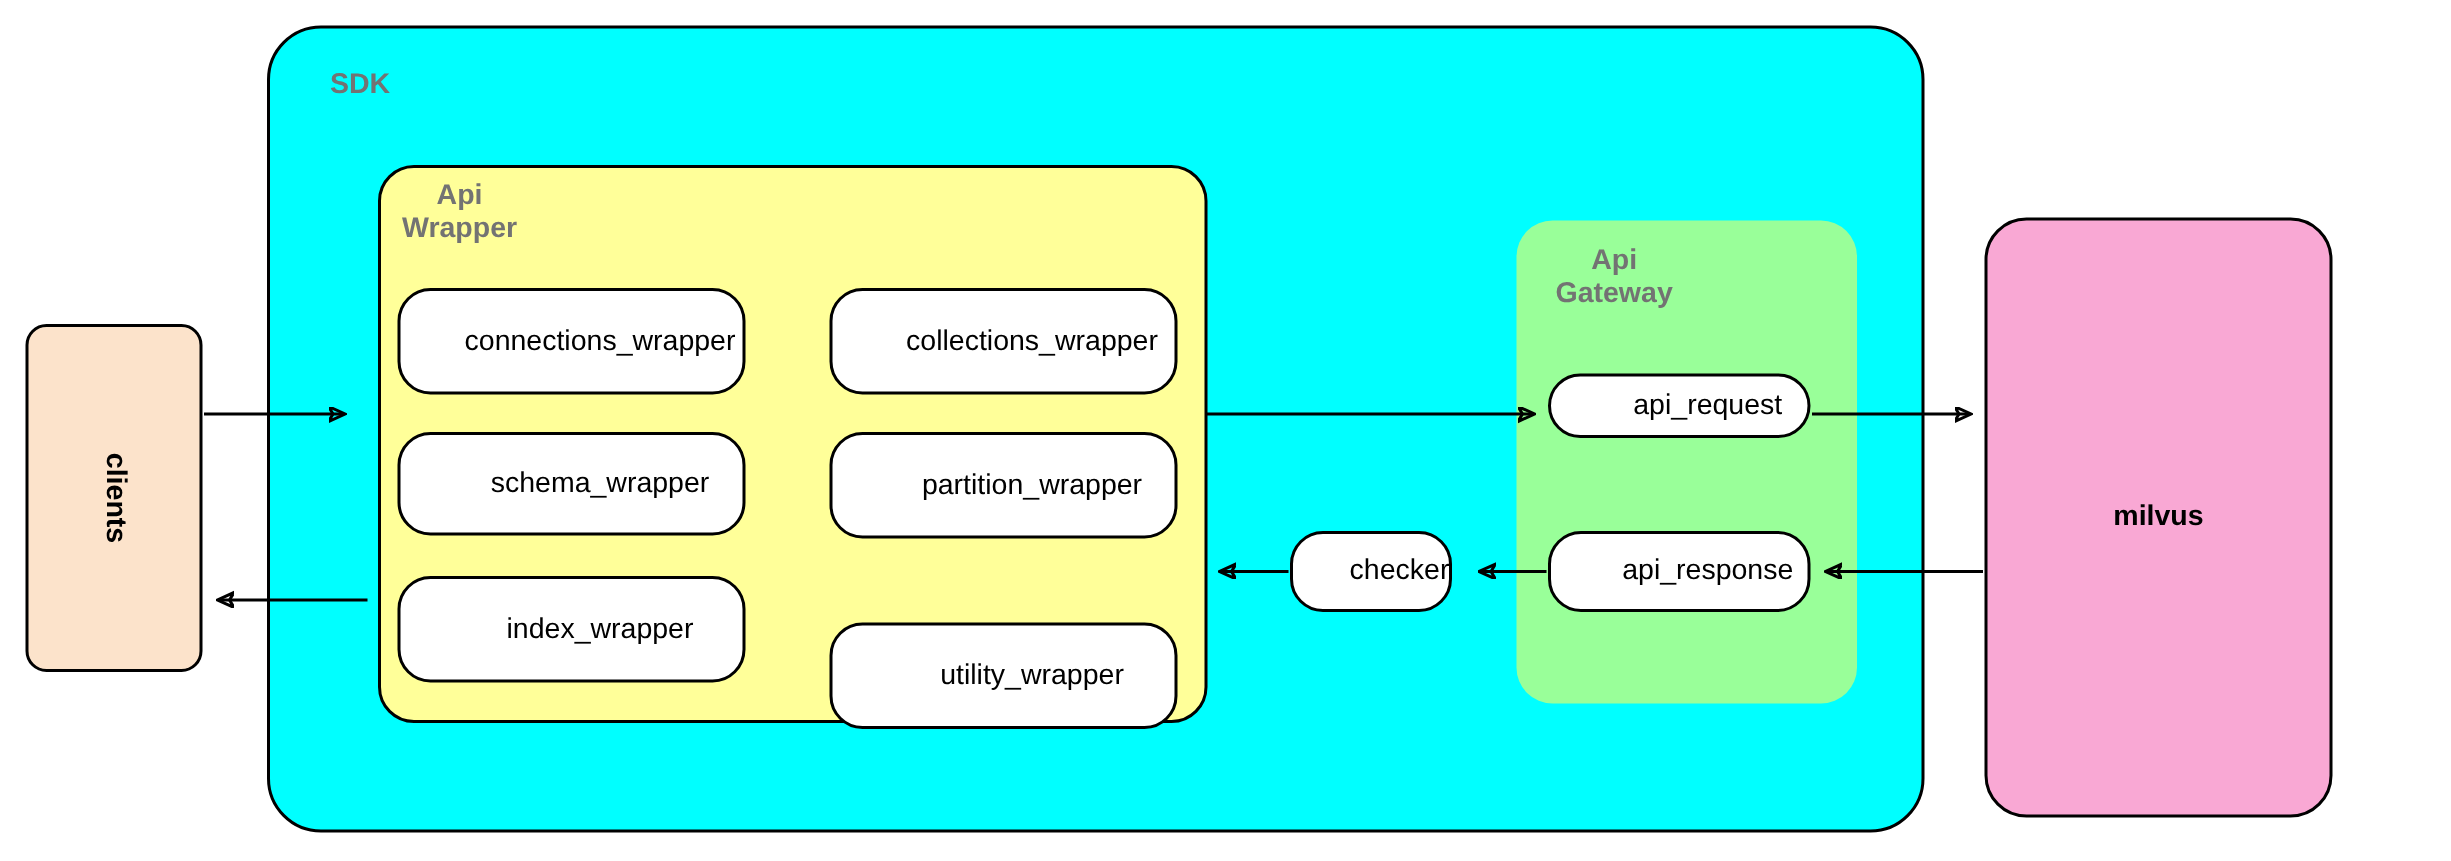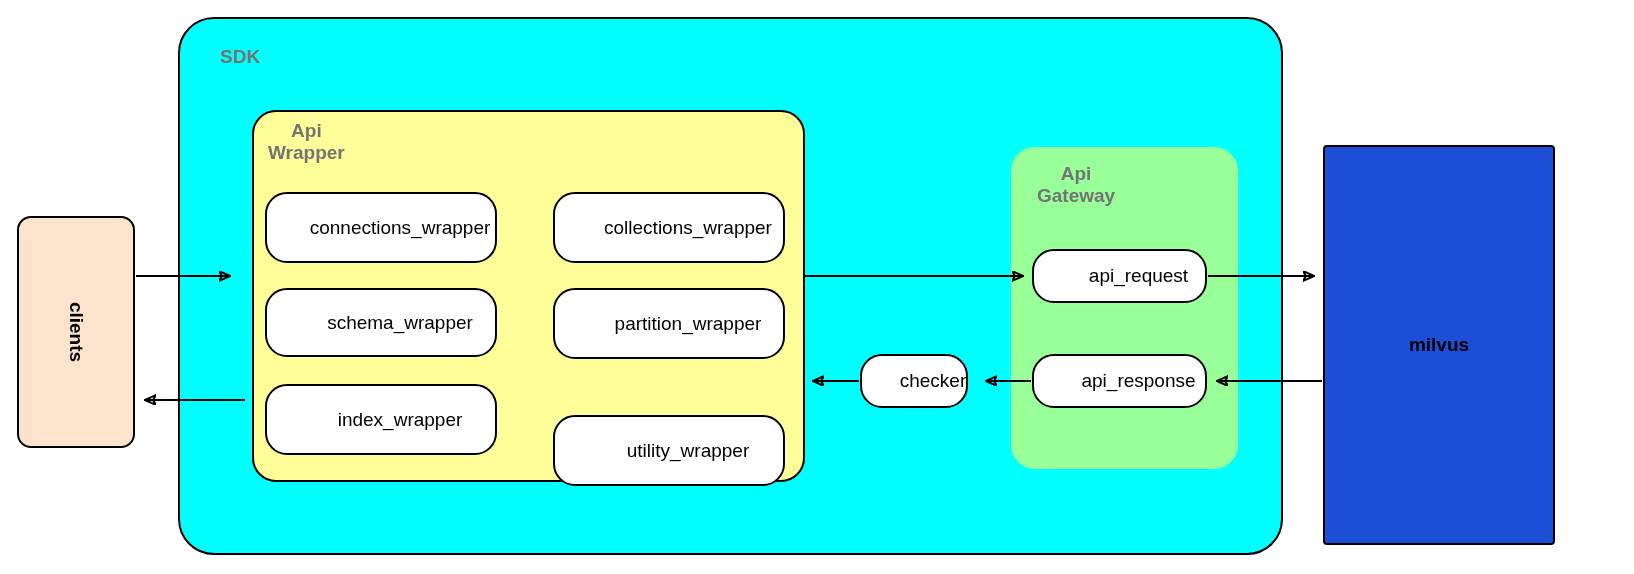--- a/index.html
+++ b/index.html
@@ -94,21 +94,21 @@
     padding-left: 38px;
   }
 
   .w-connections { left: 265px; top: 192px; width: 232px; height: 71px; }
   .w-collections { left: 553px; top: 192px; width: 232px; height: 71px; }
   .w-schema      { left: 265px; top: 288px; width: 232px; height: 69px; }
   .w-partition   { left: 553px; top: 288px; width: 232px; height: 71px; }
   .w-index       { left: 265px; top: 384px; width: 232px; height: 71px; }
   .w-utility     { left: 553px; top: 384px; width: 232px; height: 71px; margin-top: 31px; }
 
-  .g-request  { left: 1032px; top: 249px; width: 175px; height: 54px; }
+  .g-request  { left: 1032px; top: 249px; width: 175px; height: 43px; }
   .g-response { left: 1032px; top: 354px; width: 175px; height: 54px; }
 
   .checker-box { left: 860px; top: 354px; width: 108px; height: 54px; }
 
   
   .clients-box {
     left: 17px;
     top: 216px;
     width: 118px;
     height: 232px;
@@ -121,23 +121,23 @@
     font-size: 19px;
     transform: rotate(90deg);
     white-space: nowrap;
   }
 
   .milvus-box {
     left: 1323px;
     top: 145px;
     width: 232px;
     height: 400px;
-    background: #1d4ed8;
-    border: 2px solid #000000;
-    border-radius: 4px;
+    background: #f9a8d4;
+    border: 2px solid #000000;
+    border-radius: 28px;
     font-weight: bold;
     font-size: 19px;
   }
 
   
   #edges {
     position: absolute;
     left: 0;
     top: 0;
     width: 1634px;

